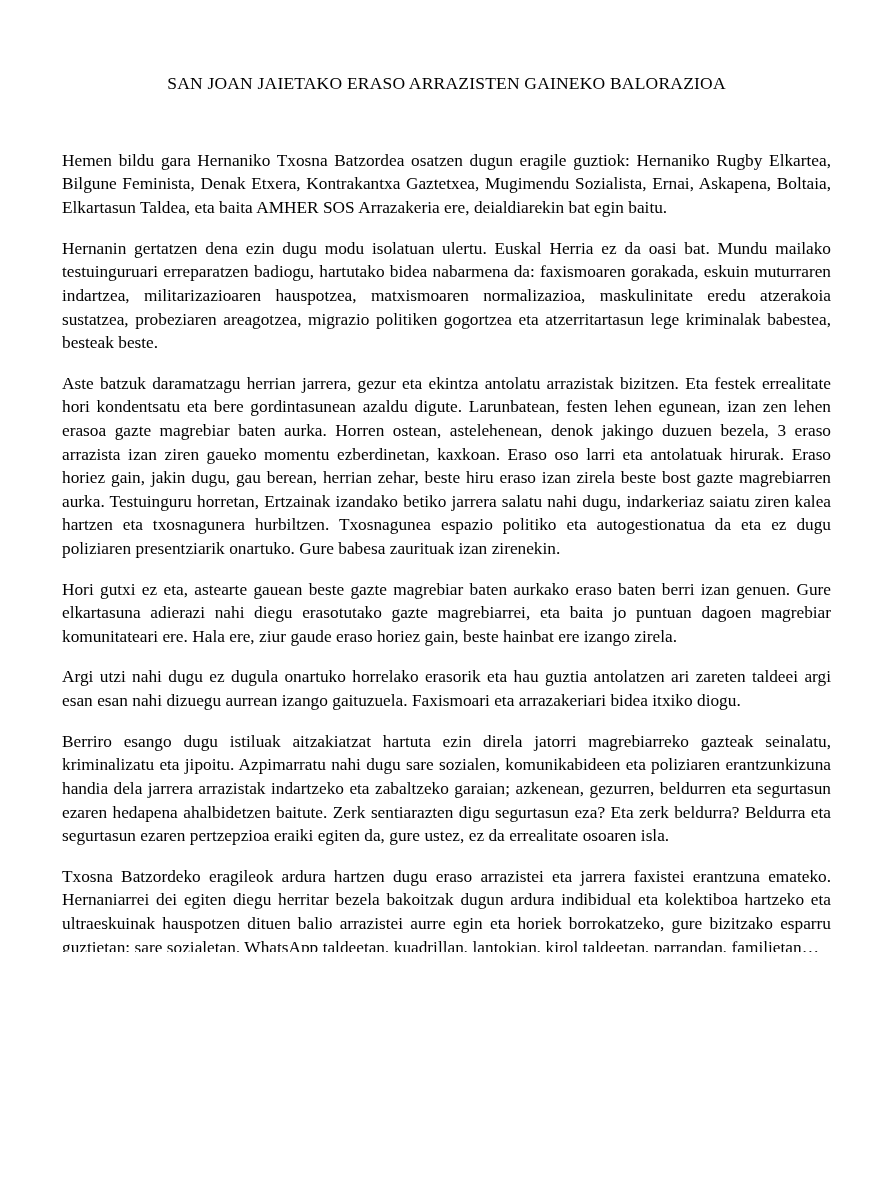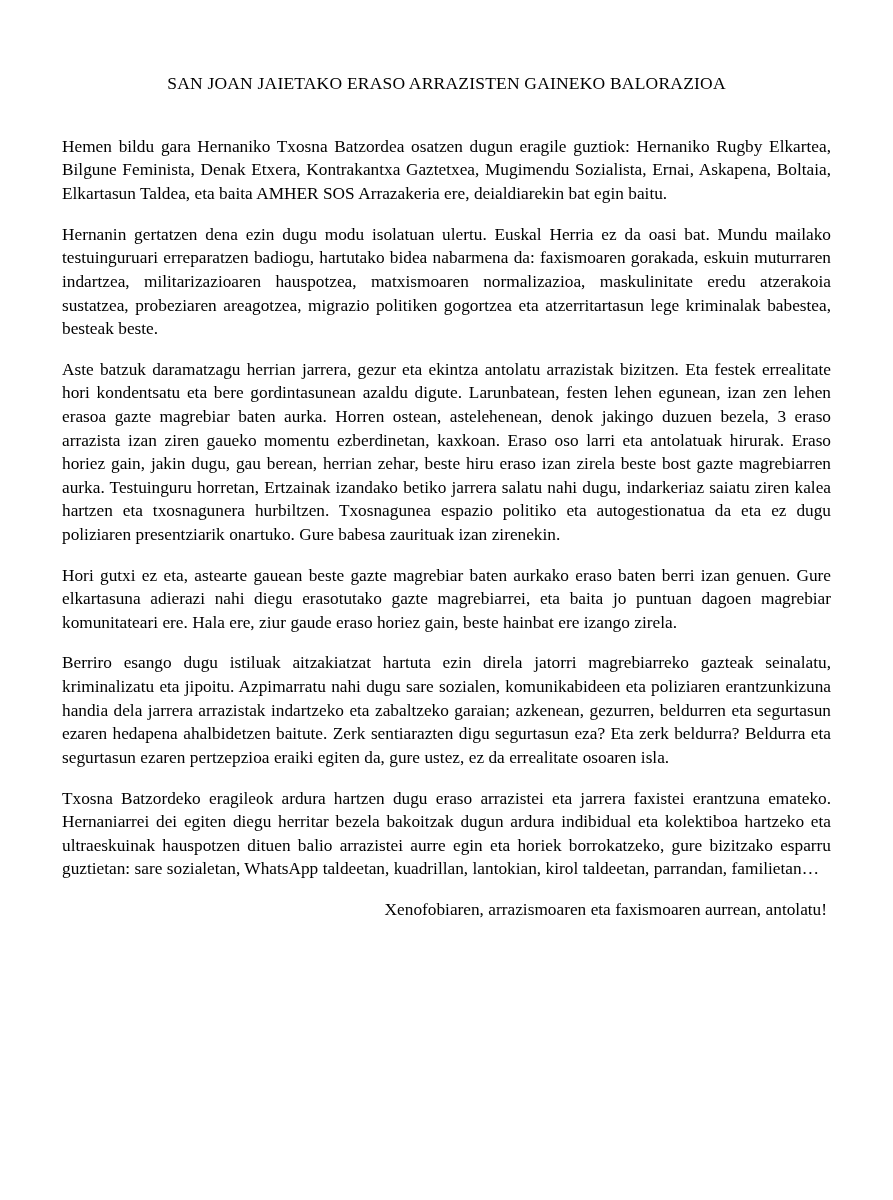--- a/index.html
+++ b/index.html
@@ -43,21 +43,21 @@
     text-align: justify;
     text-justify: inter-word;
     margin: 0;
     hyphens: none;
     word-spacing: 0.1px;
   }
   p.para {
     margin: 0 0 17px 0;
   }
   p.para.first {
-    margin-top: 40px;
+    margin-top: 54px;
   }
   p.para.last-spaced {
   }
   .slogan {
     text-align: left;
     margin: 0 0 17px 0;
   }
   .closing-line {
     text-align: right;
     margin: 4px;
@@ -78,20 +78,21 @@
     <h1 class="doc-title">SAN JOAN JAIETAKO ERASO ARRAZISTEN GAINEKO BALORAZIOA</h1>
 
     <p class="body-text para first">Hemen bildu gara Hernaniko Txosna Batzordea osatzen dugun eragile guztiok: Hernaniko Rugby Elkartea, Bilgune Feminista, Denak Etxera, Kontrakantxa Gaztetxea, Mugimendu Sozialista, Ernai, Askapena, Boltaia, Elkartasun Taldea, eta baita AMHER SOS Arrazakeria ere, deialdiarekin  bat egin baitu.</p>
 
     <p class="body-text para">Hernanin gertatzen dena ezin dugu modu isolatuan ulertu. Euskal Herria ez da oasi bat. Mundu mailako testuinguruari erreparatzen badiogu, hartutako bidea nabarmena da: faxismoaren gorakada, eskuin muturraren indartzea, militarizazioaren hauspotzea, matxismoaren normalizazioa, maskulinitate eredu atzerakoia sustatzea, probeziaren areagotzea, migrazio politiken gogortzea eta atzerritartasun lege kriminalak babestea, besteak beste.</p>
 
     <p class="body-text para">Aste batzuk daramatzagu herrian jarrera, gezur eta ekintza antolatu arrazistak bizitzen. Eta festek errealitate hori kondentsatu eta bere gordintasunean azaldu digute. Larunbatean, festen lehen egunean, izan zen lehen erasoa gazte magrebiar baten aurka. Horren ostean, astelehenean, denok jakingo duzuen bezela, 3 eraso arrazista izan ziren gaueko momentu ezberdinetan, kaxkoan. Eraso oso larri eta antolatuak hirurak. Eraso horiez gain, jakin dugu, gau berean, herrian zehar, beste hiru eraso izan zirela beste bost gazte magrebiarren aurka. Testuinguru horretan, Ertzainak izandako betiko jarrera salatu nahi dugu, indarkeriaz saiatu ziren kalea hartzen eta txosnagunera hurbiltzen. Txosnagunea espazio politiko eta autogestionatua da eta ez dugu poliziaren presentziarik onartuko. Gure babesa zaurituak izan zirenekin.</p>
 
     <p class="body-text para">Hori gutxi ez eta, astearte gauean beste gazte magrebiar baten aurkako eraso baten berri izan genuen. Gure elkartasuna adierazi nahi diegu erasotutako gazte magrebiarrei, eta baita jo puntuan dagoen magrebiar komunitateari ere. Hala ere, ziur gaude eraso horiez gain, beste hainbat ere izango zirela.</p>
 
+    <p class="body-text para">Argi utzi nahi dugu ez dugula onartuko horrelako erasorik eta  hau guztia antolatzen ari zareten taldeei argi esan esan nahi dizuegu aurrean izango gaituzuela. Faxismoari eta arrazakeriari bidea itxiko diogu.</p>
 
     <p class="body-text para">Berriro esango dugu istiluak aitzakiatzat hartuta ezin direla jatorri magrebiarreko gazteak seinalatu, kriminalizatu eta jipoitu. Azpimarratu nahi dugu sare sozialen, komunikabideen eta poliziaren erantzunkizuna handia dela jarrera arrazistak indartzeko eta zabaltzeko garaian; azkenean, gezurren, beldurren eta segurtasun ezaren hedapena ahalbidetzen baitute. Zerk sentiarazten digu segurtasun eza? Eta zerk beldurra? Beldurra eta segurtasun ezaren pertzepzioa eraiki egiten da, gure ustez, ez da errealitate osoaren isla.</p>
 
 
     <p class="body-text para last-spaced">Txosna Batzordeko eragileok ardura hartzen dugu eraso arrazistei eta jarrera faxistei erantzuna emateko. Hernaniarrei dei egiten diegu herritar bezela bakoitzak dugun ardura indibidual eta kolektiboa hartzeko eta ultraeskuinak hauspotzen dituen balio arrazistei aurre egin eta horiek borrokatzeko, gure bizitzako esparru guztietan: sare sozialetan, WhatsApp taldeetan, kuadrillan, lantokian, kirol taldeetan, parrandan, familietan…</p>
 
 
     <p class="body-text closing-line">Xenofobiaren, arrazismoaren eta faxismoaren aurrean, antolatu!</p>
 
     <p class="body-text signature">2025eko ekainaren 27an, Hernanin</p>

